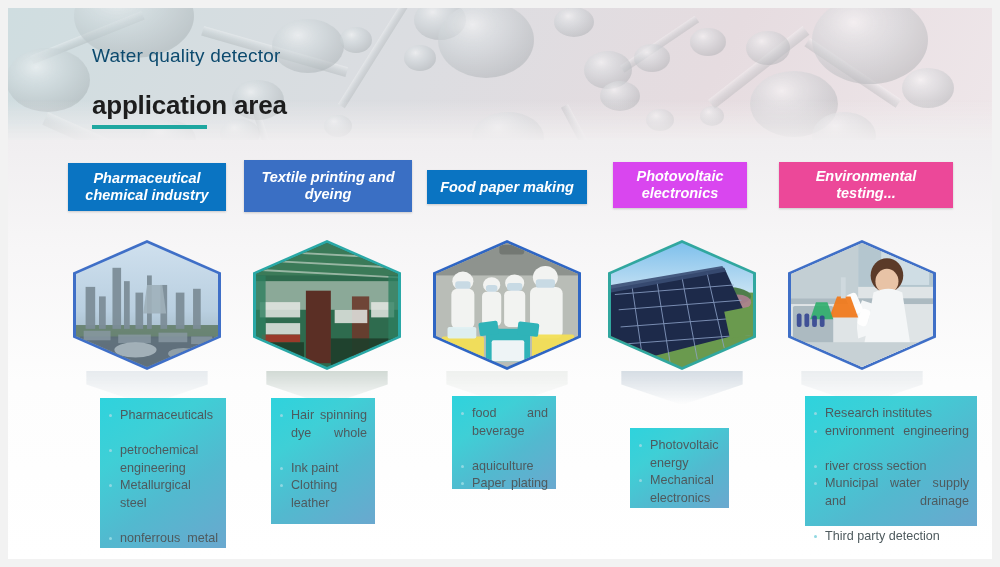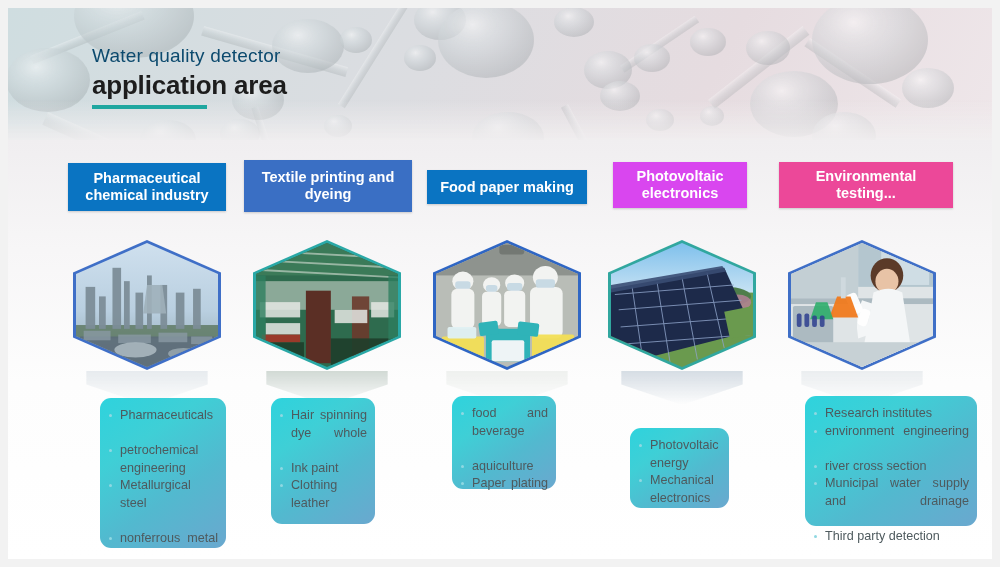--- a/index.html
+++ b/index.html
@@ -39,28 +39,28 @@
   }
 
   
   .title-wrap{position:absolute;left:92px;top:44px;z-index:6;}
   .title-small{
     font-size:19px;color:#0c4a6e;letter-spacing:.2px;line-height:24px;
     font-weight:400;white-space:nowrap;
   }
   .title-big{
     font-size:26px;color:#1d1d1d;font-weight:700;letter-spacing:-.2px;
-    line-height:34px;margin-top:0;white-space:nowrap;
+    line-height:34px;margin-top:20px;white-space:nowrap;
   }
   .title-rule{
     width:115px;height:4px;background:#1fa7a0;margin-top:3px;
   }
 
   
-  .chips{position:absolute;left:0;top:160px;width:884px;height:52px;z-index:6;}
+  .chips{position:absolute;left:0;top:160px;width:884px;height:52px;z-index:6;font-style:italic;}
   .chip{
     position:absolute;box-sizing:border-box;
     display:flex;align-items:center;justify-content:center;text-align:center;
     color:#ffffff;font-weight:700;font-size:14.5px;line-height:17px;
     padding:3px 6px;
     box-shadow:0 1px 2px rgba(0,0,0,.18);
   }
 
   
   .hexwrap{position:absolute;z-index:5;}
@@ -81,21 +81,20 @@
     clip-path:polygon(50% 0,100% 0,100% 40%,50% 100%,0 40%,0 0);
     opacity:.30;
     filter:blur(.4px);
   }
 
   
   .panel{
     position:absolute;z-index:6;box-sizing:border-box;
     background:linear-gradient(145deg,#2ed3dd 0%,#3fcfd6 30%,#52b9cf 62%,#6aa8cf 100%);
     padding:9px 8px 9px 6px;
-    border-radius:11px;
   }
   .panel ul{list-style:none;margin:0;padding:0;}
   .panel li{
     position:relative;padding-left:14px;
     font-size:12.6px;line-height:17.5px;color:#4e5a5e;
     margin-bottom:0px;
   }
   .panel li:before{
     content:"";position:absolute;left:3px;top:7px;
     width:3px;height:3px;border-radius:50%;background:#8fd8e2;

